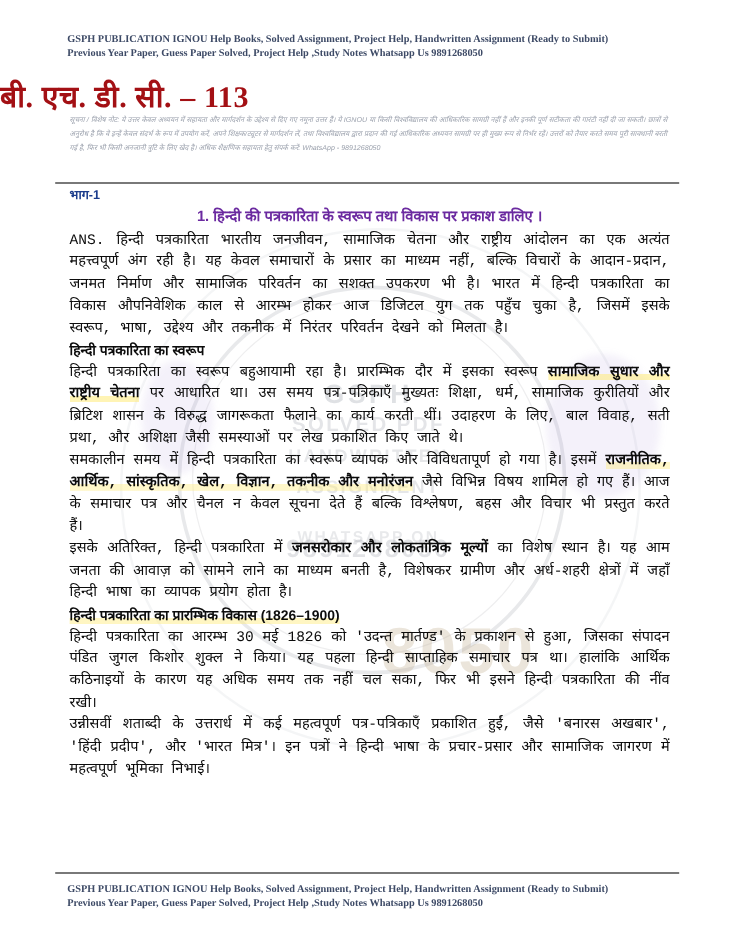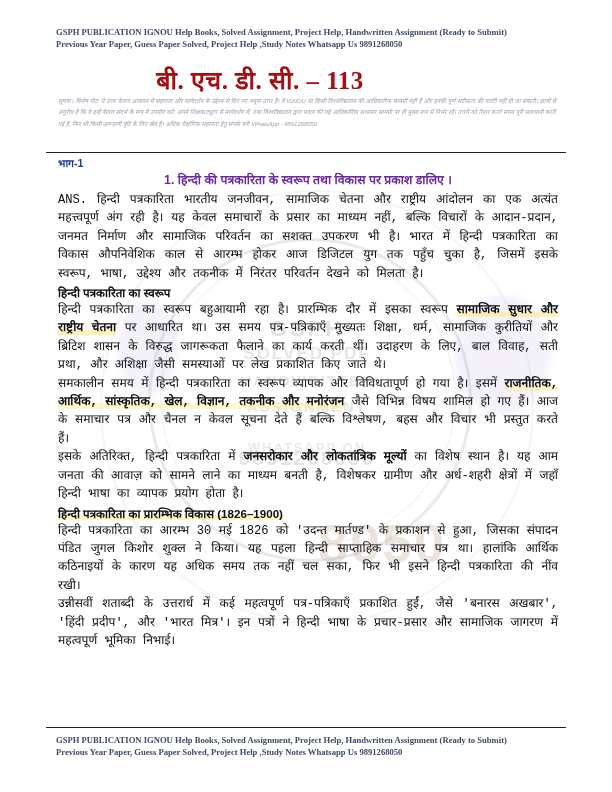--- a/index.html
+++ b/index.html
@@ -110,21 +110,20 @@
     z-index: 4;
   }
   .rule-top    { top: 152px; height: 1.2px; }
   .rule-bottom { top: 727px; height: 1.2px; }
 
   
   .doc-title {
     position: absolute;
     left: 0; top: 62px;
     width: 520px;
-    text-align: center;
     color: #a31014;
     font-family: "Liberation Serif", serif;
     font-weight: bold;
     font-size: 25px;
     letter-spacing: 0.5px;
     z-index: 4;
   }
 
   
   .disclaimer {

